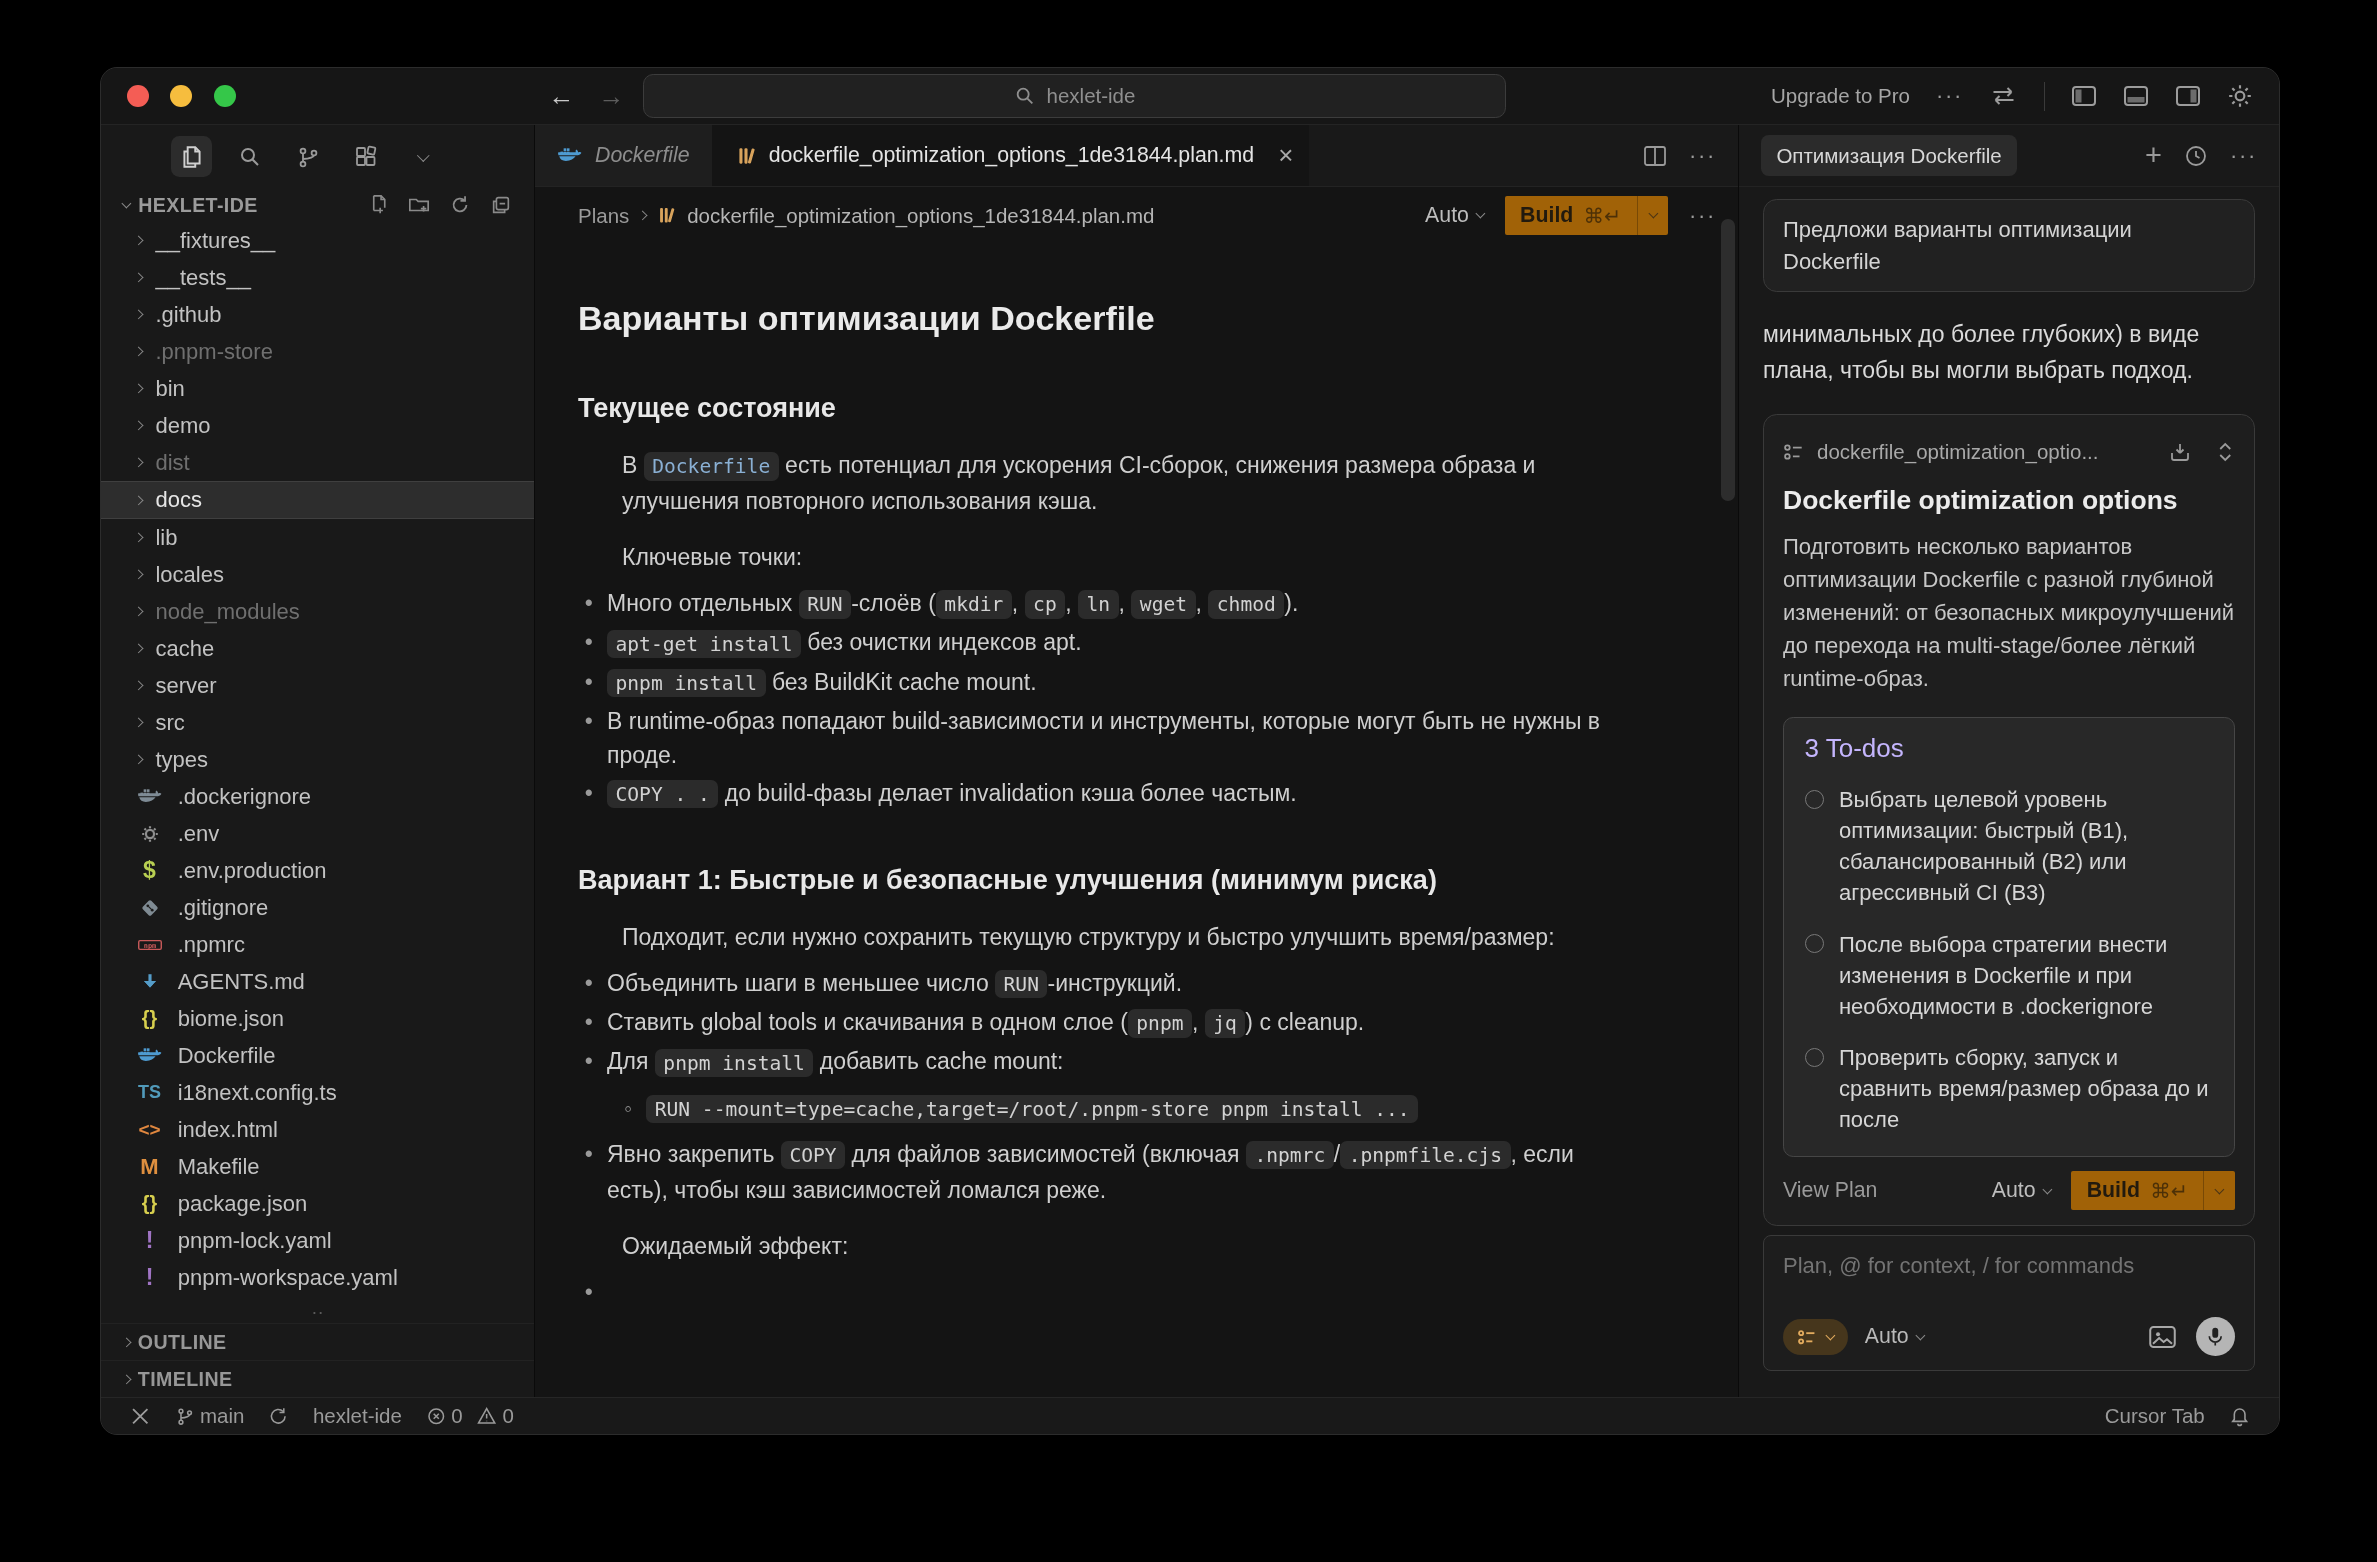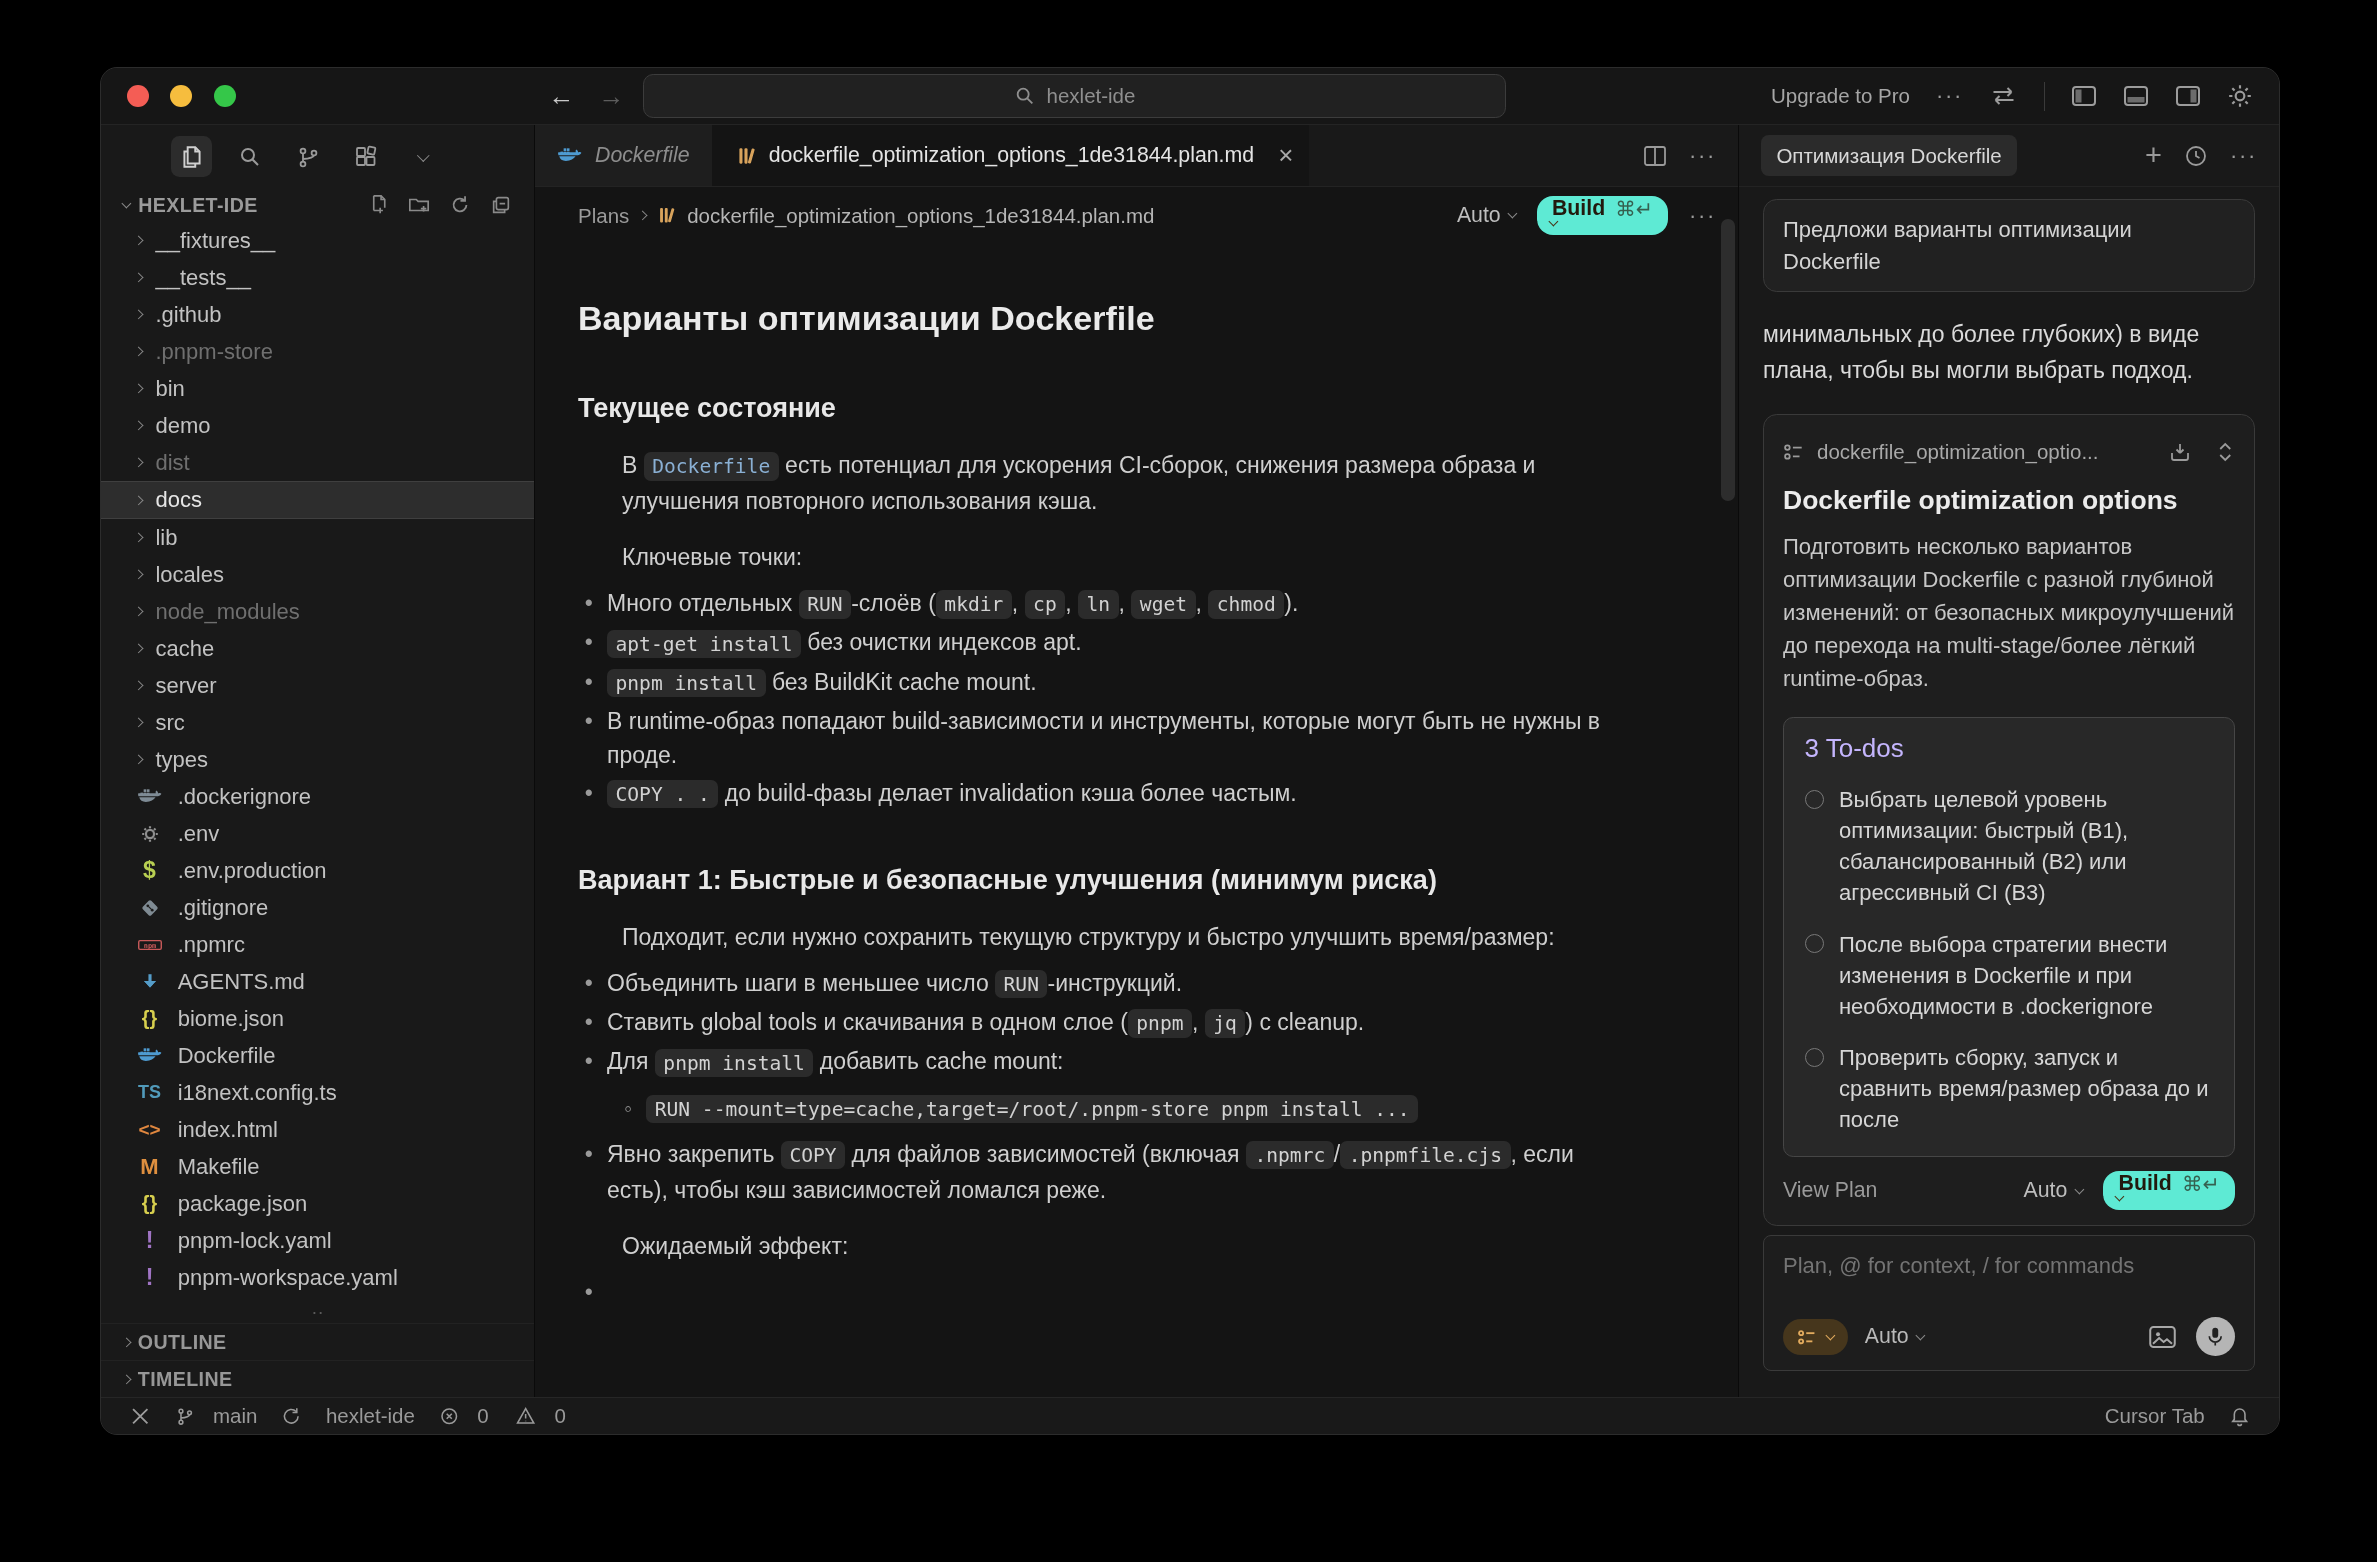--- a/index.html
+++ b/index.html
@@ -63,21 +63,21 @@
   .tab { display:flex; align-items:center; gap:12px; padding:0 22px; font-size:21.3px; }
   .tab.preview { background:#1e1e1e; color:#8d8d8d; font-style:italic; border-right:0.9px solid #141414; }
   .tab.active { background:#141414; color:#e4e4e4; padding-right:15.4px; }
   .tab-close { color:#a8a8a8; font-size:26px; margin-left:12px; }
   .tabbar-right { display:flex; align-items:center; gap:22px; padding-right:22px; color:#9a9a9a; }
   .crumbrow { height:57px; flex:none; display:flex; align-items:center; padding:0 22px 0 43px;
     font-size:20.5px; color:#9b9b9b; gap:10.2px; }
   .crumb-file { color:#b5b5b5; white-space:nowrap; overflow:hidden; }
   .crumb-right { margin-left:auto; display:flex; align-items:center; gap:20.5px; }
   .auto-dd { display:flex; align-items:center; gap:8.5px; color:#bdbdbd; font-size:21.3px; }
-  .buildbtn { display:flex; align-items:stretch; background:#5eead4; border-radius:16px; overflow:hidden; height:39px;flex-direction:column; }
+  .buildbtn { display:flex; align-items:stretch; background:#a16207; border-radius:2px; overflow:hidden; height:39px; }
   .build-main { display:flex; align-items:center; gap:10.2px; padding:0 15.4px; color:#221a0e; font-size:21.3px; font-weight:bold; }
   .build-keys { font-weight:normal; color:rgba(30,22,8,.65); font-size:20.5px; }
   .build-arrow { display:flex; align-items:center; padding:0 12px; border-left:0.9px solid rgba(0,0,0,.25); }
 
   .doc { flex:1; min-height:0; overflow:hidden; padding:53px 102px 0 43px; color:#cfcfcf; }
   .doc-inner { max-width:1102px; }
   .doc h1 { font-size:34px; line-height:43px; color:#eaeaea; }
   .doc h2 { font-size:27px; line-height:36px; color:#e8e8e8; margin-top:50px; }
   .doc p { font-size:23px; line-height:34px; margin-top:22px;margin-left:44px; }
   .doc ul { list-style:none; margin-top:12px; }
@@ -119,21 +119,21 @@
   .ci-field::placeholder { color:#747474; }
   .ci-row { margin-top:38px; display:flex; align-items:center; }
   .modepill { background:#46361c; border-radius:853px; padding:7.7px 13.7px; display:flex; align-items:center; gap:10.2px; }
   .ci-auto { margin-left:17px; display:flex; align-items:center; gap:8.5px; color:#b9b9b9; font-size:21.3px; }
   .ci-right { margin-left:auto; display:flex; align-items:center; gap:19px; }
   .micbtn { width:39px; height:39px; border-radius:50%; background:#b5b5b5; display:flex; align-items:center; justify-content:center; }
 
   
   .statusbar { height:37px; flex:none; display:flex; align-items:center; padding:0 29px;
     background:#191919; border-top:0.9px solid #262626; color:#9a9a9a; font-size:20.5px; gap:24px; }
-  .sb-item { display:flex; align-items:center; gap:18px; }
+  .sb-item { display:flex; align-items:center; gap:5px; }
 </style>
 </head>
 <body>
 
 <div class="window">
 
   <div class="titlebar">
     <div class="lights">
       <span class="light" style="background:#f45d55"></span>
       <span class="light" style="background:#f6bd3e"></span>

